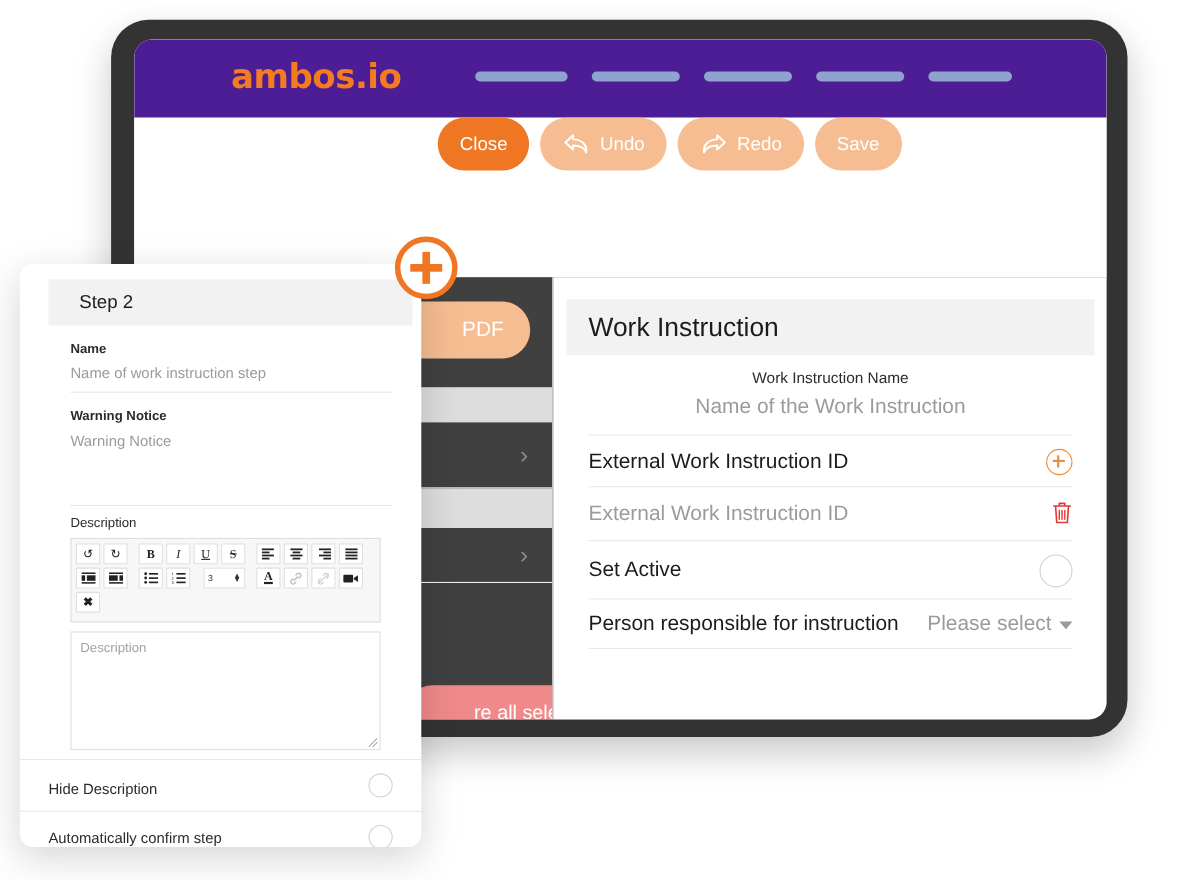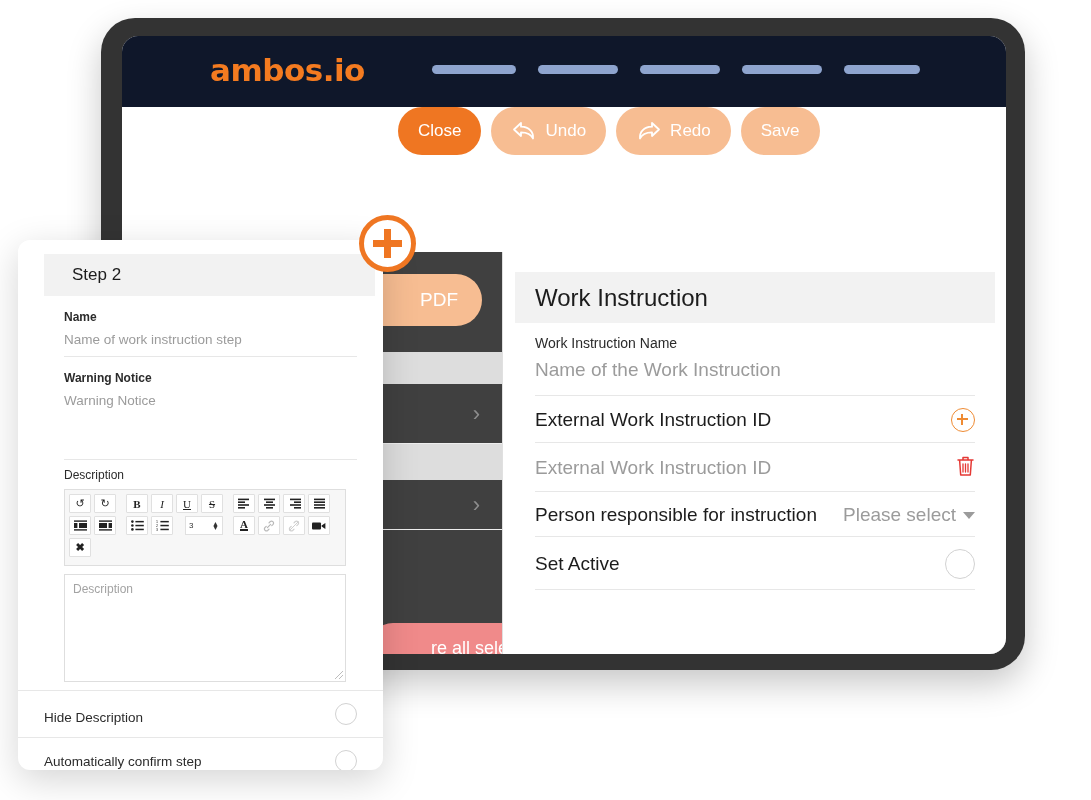--- a/index.html
+++ b/index.html
@@ -30,21 +30,21 @@
     width: 884px; height: 618px;
     background: #ffffff;
     border-radius: 16px;
     overflow: hidden;
   }
 
   
   .app-header {
     position: absolute; left: 0; top: 0;
     width: 884px; height: 71px;
-    background: #0f172a;
+    background: #4c1d95;
   }
   .brand {
     position: absolute; left: 88px; top: 16px;
     color: #f47b20;
     font-size: 31px;
     font-weight: bold;
     letter-spacing: -0.5px;
     font-family: "DejaVu Sans", sans-serif;
   }
   .nav-pills {
@@ -150,20 +150,21 @@
     padding-right: 26px;
     box-sizing: border-box;
     border: none; cursor: pointer;
   }
 
   
   .right-col {
     position: absolute; left: 381px; top: 0;
     width: 503px; height: 402px;
     background: #ffffff;
+    text-align: center;
   }
   .wi-card {
     position: absolute; left: 12px; top: 20px;
     width: 480px;
     background: #ffffff;
     border-radius: 4px;
   }
   .wi-header {
     background: #f2f2f2;
     height: 51px;
@@ -414,30 +415,30 @@
               <span class="trash-icon">
                 <svg width="19" height="22" viewBox="0 0 19 22" fill="none">
                   <path d="M2 5 H17 M7 5 V2.6 H12 V5 M3.6 5 L4.7 20 H14.3 L15.4 5" stroke="#e53935" stroke-width="1.5" stroke-linecap="round" stroke-linejoin="round"></path>
                   <path d="M7 9 V17 M9.5 9 V17 M12 9 V17" stroke="#e53935" stroke-width="1.3" stroke-linecap="round"></path>
                 </svg>
               </span>
             </div>
 
 
             <div class="wi-row">
+              <span class="wi-row-label">Set Active</span>
+              <span class="toggle-lg"></span>
+            </div>
+
+            <div class="wi-row">
               <span class="wi-row-label">Person responsible for instruction</span>
               <span class="wi-select">
                 <span>Please select</span>
                 <span class="caret-down"></span>
               </span>
-            </div>
-
-            <div class="wi-row">
-              <span class="wi-row-label">Set Active</span>
-              <span class="toggle-lg"></span>
             </div>
 
           </div>
         </div>
       </div>
     </div>
   </div>
 
   <div id="step-card">
     <div class="step-header">

